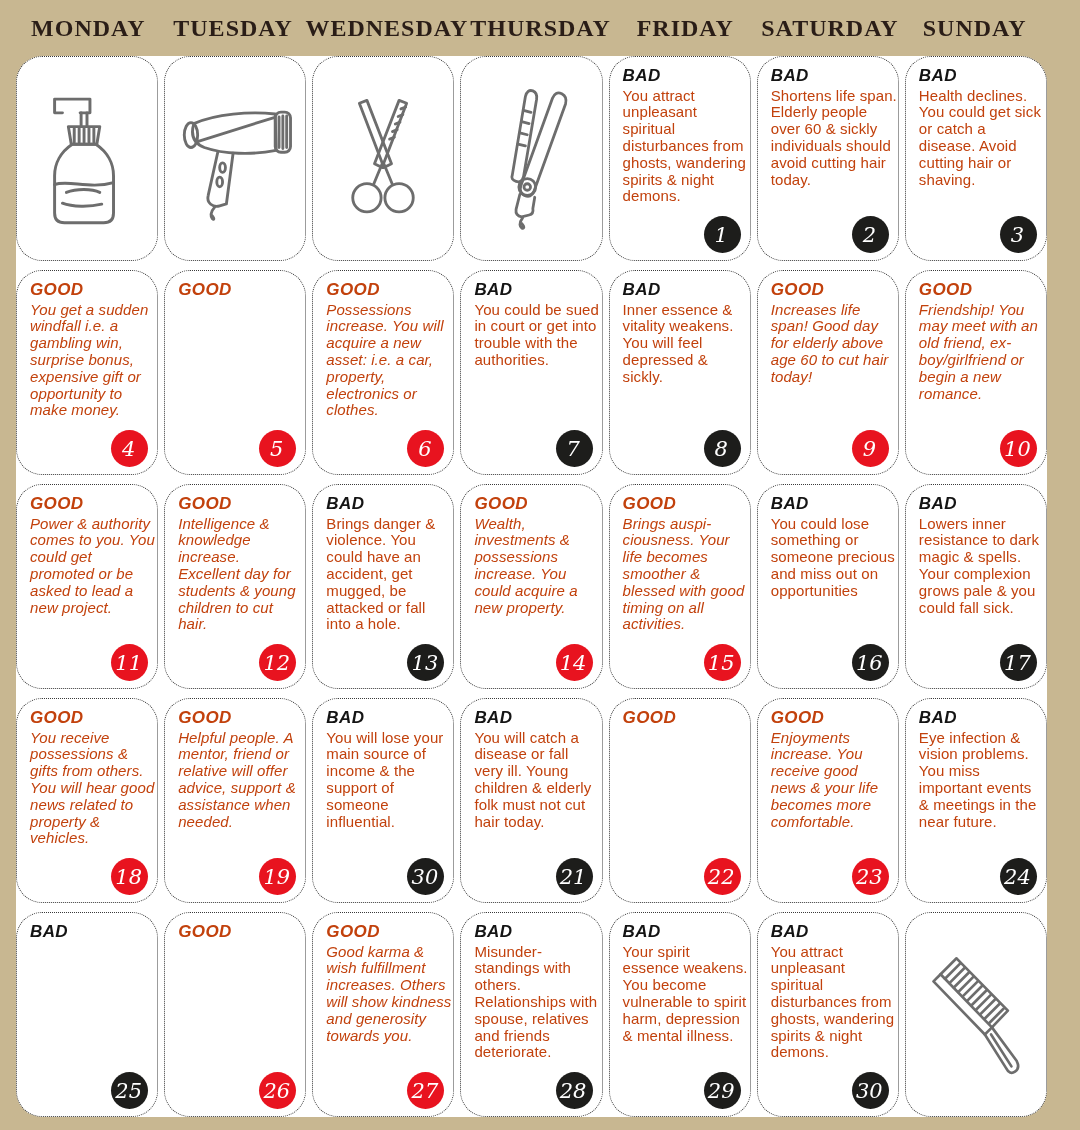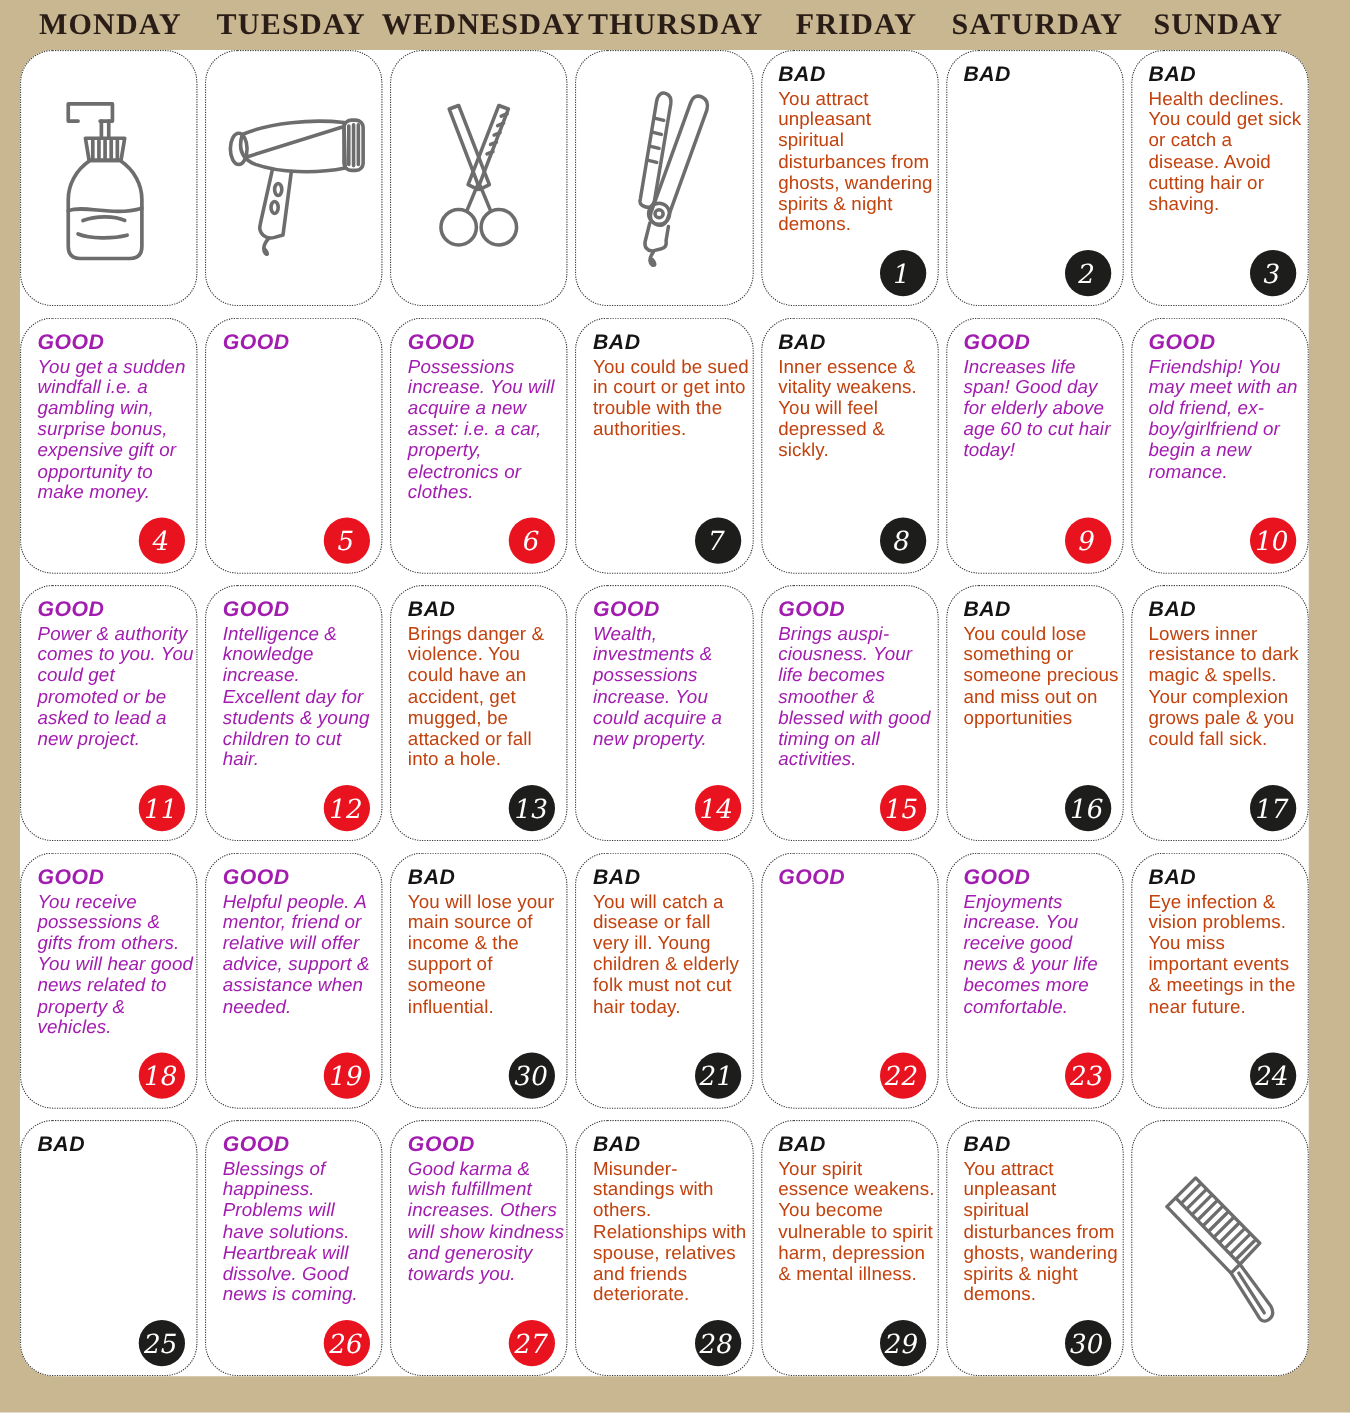--- a/index.html
+++ b/index.html
@@ -6,21 +6,21 @@
   body{
     width:1080px;height:1130px;
     background:#c8b791;
     font-family:"Liberation Sans",sans-serif;
     overflow:hidden;
   }
   .day-header{
     display:grid;
     grid-template-columns:repeat(7,1fr);
     margin:0 33px 0 16px;
-    height:40px;
+    height:56px;
     align-items:center;
   }
   .day-label{
     text-align:center;
     font-family:"Liberation Serif",serif;
     font-weight:bold;
     font-size:24px;
     letter-spacing:1px;
     color:#2a1d17;
   }
@@ -60,21 +60,21 @@
     letter-spacing:.4px;
     line-height:1.1;
   }
   .text{
     font-size:15px;
     line-height:1.12;
     margin-top:2px;
     letter-spacing:.1px;
   }
   .cell.good .verdict,
-  .cell.good .text{color:#a21caf;font-style:italic;}
+  .cell.good .text{color:#c2410c;font-style:italic;}
   .cell.bad .verdict{color:#141414;}
   .cell.bad .text{color:#c2410c;}
   .badge{
     position:absolute;
     right:9px;
     bottom:7px;
     width:37px;
     height:37px;
     border-radius:50%;
     display:flex;
@@ -168,20 +168,21 @@
     <div class="entry">
       <div class="verdict">BAD</div>
       <div class="text">You attract unpleasant spiritual disturbances from ghosts, wandering spirits &amp; night demons.</div>
       <div class="badge">1</div>
     </div>
 
   </div>
       <div class="cell bad">
     <div class="entry">
       <div class="verdict">BAD</div>
+      <div class="text">Shortens life span. Elderly people over 60 &amp; sickly individuals should avoid cutting hair today.</div>
       <div class="badge">2</div>
     </div>
 
   </div>
       <div class="cell bad">
     <div class="entry">
       <div class="verdict">BAD</div>
       <div class="text">Health declines. You could get sick or catch a disease. Avoid cutting hair or shaving.</div>
       <div class="badge">3</div>
     </div>
@@ -356,21 +357,20 @@
       <div class="cell bad">
     <div class="entry">
       <div class="verdict">BAD</div>
       <div class="badge">25</div>
     </div>
 
   </div>
       <div class="cell good">
     <div class="entry">
       <div class="verdict">GOOD</div>
-      <div class="text">Blessings of happiness. Problems will have solutions. Heartbreak will dissolve. Good news is coming.</div>
       <div class="badge">26</div>
     </div>
 
   </div>
       <div class="cell good">
     <div class="entry">
       <div class="verdict">GOOD</div>
       <div class="text">Good karma &amp; wish fulfillment increases. Others will show kindness and generosity towards you.</div>
       <div class="badge">27</div>
     </div>

